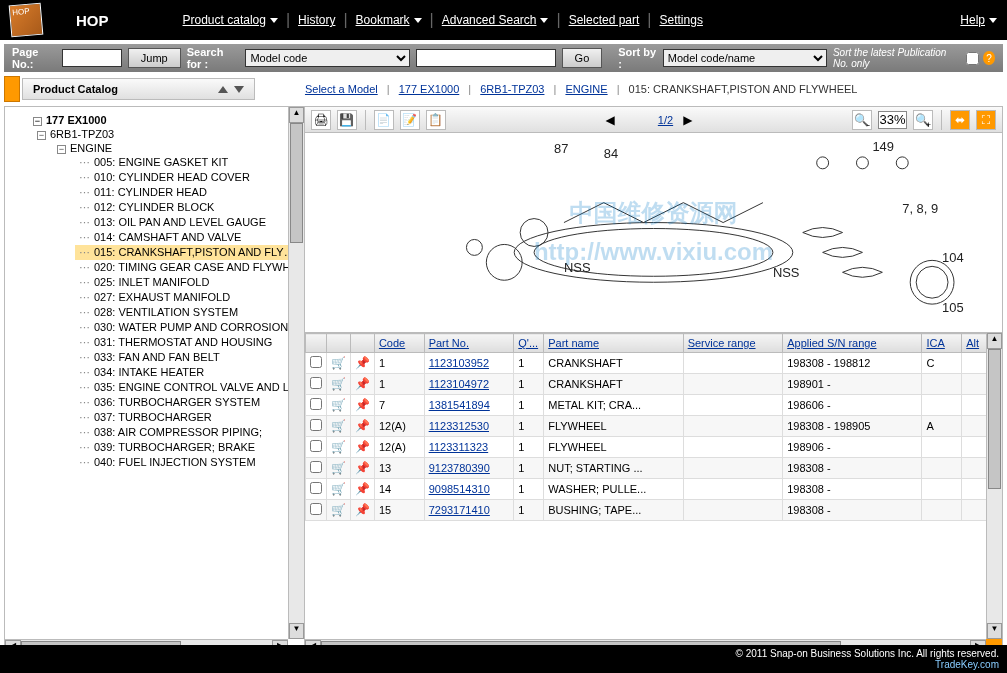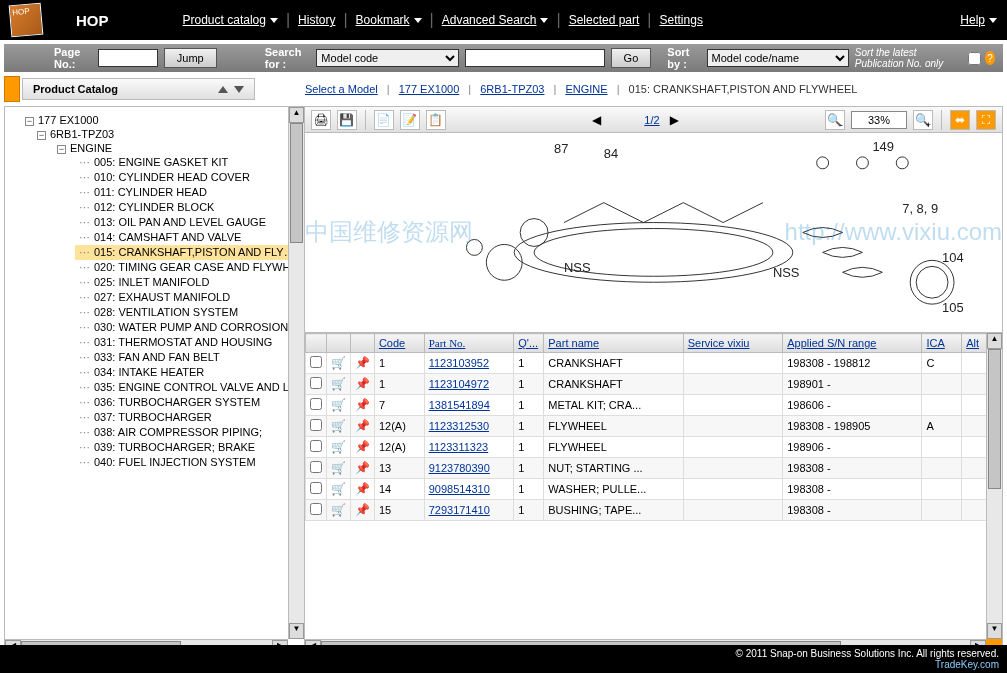--- a/index.html
+++ b/index.html
@@ -12,21 +12,21 @@
 .app-title { font-size: 15px; font-weight: bold; margin-right: 60px; }
 .nav-menu { display: flex; gap: 6px; flex: 1; }
 .nav-item { display: flex; align-items: center; gap: 4px; cursor: pointer; font-size: 12px; }
 .nav-item a { color: #fff; text-decoration: underline; }
 .nav-sep { color: #666; margin: 0 2px; }
 .dropdown-arrow { width: 0; height: 0; border-left: 4px solid transparent; border-right: 4px solid transparent; border-top: 5px solid #fff; }
 .help { margin-left: auto; }
 
 
 .searchbar { background: linear-gradient(#9a9a9a, #7a7a7a); height: 28px; display: flex; align-items: center; padding: 0 8px; font-size: 11px; gap: 6px; margin: 4px; }
-.searchbar label { color: #fff; font-weight: bold; margin-left: 42px; }
+.searchbar label { color: #fff; font-weight: bold; }
 .searchbar input[type=text] { width: 60px; height: 18px; border: 1px solid #333; padding: 0 3px; font-size: 11px; }
 .searchbar select { height: 18px; border: 1px solid #333; font-size: 11px; }
 .searchbar .sel-wide { width: 190px; }
 .searchbar button { height: 20px; padding: 0 12px; font-size: 11px; border: 1px solid #555; background: linear-gradient(#f0f0f0,#ccc); cursor: pointer; }
 .show-latest { color: #fff; font-style: italic; font-size: 10px; margin-left: auto; display: flex; align-items: center; gap: 4px; }
 .show-latest .qicon { background: #ff9900; color: #fff; width: 14px; height: 14px; border-radius: 50%; display: inline-flex; align-items: center; justify-content: center; font-size: 10px; font-style: normal; }
 
 
 .catrow { display: flex; align-items: center; height: 26px; font-size: 11px; margin: 4px; }
 .cat-tab { background: linear-gradient(#fafafa,#e0e0e0); border: 1px solid #bbb; padding: 4px 10px; font-weight: bold; display: flex; align-items: center; gap: 100px; }
@@ -38,21 +38,21 @@
 .breadcrumb a { color: #003399; text-decoration: underline; }
 .breadcrumb span.sep { color: #888; margin: 0 6px; }
 .breadcrumb span.current { color: #333; }
 
 
 .main { display: flex; margin: 0 4px 4px 4px; height: 550px; border: 1px solid #bbb; }
 .tree-pane { width: 300px; border-right: 1px solid #bbb; display: flex; flex-direction: column; position: relative; }
 .tree-body { flex: 1; overflow: hidden; font-size: 11px; padding: 6px 2px; position: relative; }
 .tree-body ul { list-style: none; }
 .tree-body li { padding: 1px 0 1px 4px; white-space: nowrap; overflow: hidden; text-overflow: ellipsis; }
-.lvl0 { margin-left: 14px; font-weight: normal; }
+.lvl0 { margin-left: 22px; font-weight: bold; }
 .lvl1 { margin-left: 26px; }
 .lvl2 { margin-left: 46px; }
 .lvl3 { margin-left: 68px; }
 .minus { display: inline-block; width: 9px; height: 9px; border: 1px solid #888; text-align: center; line-height: 7px; font-size: 9px; margin-right: 4px; color: #444; }
 .dotline { color: #888; margin-right: 4px; }
 .tree-body li.selected { background: #ffe39a; }
 .scroll-v { position: absolute; right: 0; top: 0; bottom: 16px; width: 16px; background: #e8e8e8; border-left: 1px solid #bbb; }
 .scroll-v .thumb { position: absolute; left: 1px; right: 1px; background: #c5c5c5; border: 1px solid #888; }
 .scroll-v .btn { position: absolute; left: 0; right: 0; height: 16px; background: #ddd; border: 1px solid #999; font-size: 8px; text-align: center; }
 .scroll-h { position: absolute; left: 0; right: 16px; bottom: 0; height: 16px; background: #e8e8e8; border-top: 1px solid #bbb; }
@@ -69,21 +69,21 @@
 .pager a { color: #003399; text-decoration: underline; margin-left: 33px; }
 .arrow-l, .arrow-r { font-size: 12px; cursor: pointer; }
 .mag { position: relative; }
 .mag-minus::after { content: "-"; position: absolute; font-size: 9px; right: 1px; bottom: -1px; }
 .mag-plus::after { content: "+"; position: absolute; font-size: 9px; right: 1px; bottom: -1px; }
 .orange-icon { background: #ff9900 !important; color: #fff; }
 
 
 .diagram { height: 200px; background: #fff; border-bottom: 1px solid #bbb; position: relative; overflow: hidden; }
 .diagram svg { width: 100%; height: 100%; }
-.watermark { position: absolute; inset: 0; display: flex; flex-direction: row; align-items: center; justify-content: space-between; pointer-events: none; color: rgba(0,120,200,0.25); font-weight: normal; }
+.watermark { position: absolute; inset: 0; display: flex; flex-direction: column; align-items: center; justify-content: center; pointer-events: none; color: rgba(0,120,200,0.25); font-weight: bold; }
 .watermark div { font-size: 24px; line-height: 1.6; }
 
 
 .table-wrap { flex: 1; position: relative; overflow: hidden; }
 .parts-table { width: 100%; border-collapse: collapse; font-size: 11px; }
 .parts-table th { background: linear-gradient(#f5f5f5,#ddd); border: 1px solid #bbb; padding: 3px 4px; font-weight: normal; color: #003399; text-decoration: underline; cursor: pointer; text-align: left; white-space: nowrap; }
 .parts-table th.noul { text-decoration: none; color: #333; }
 .parts-table td { border: 1px solid #ddd; padding: 3px 4px; white-space: nowrap; }
 .parts-table tr:nth-child(even) td { background: #f7f7f7; }
 .parts-table a { color: #003399; text-decoration: underline; }
@@ -226,21 +226,21 @@
       <span class="tool-sep"></span>
       <span class="tool-icon">📄</span>
       <span class="tool-icon">📝</span>
       <span class="tool-icon">📋</span>
       <div class="pager">
         <span class="arrow-l">◀</span>
         <a>1/2</a>
         <span class="arrow-r">▶</span>
       </div>
       <span class="tool-icon mag mag-minus">🔍</span>
-      <input type="text" style="width: 56px; height: 18px; font-size: 11px; text-align: center; border: 1px solid rgb(136, 136, 136);" value="33%">
+      <input type="text" style="width: 29px; height: 18px; font-size: 13px; text-align: center; border: 1px solid rgb(136, 136, 136);" value="33%">
       <span class="tool-icon mag mag-plus">🔍</span>
       <span class="tool-sep"></span>
       <span class="tool-icon orange-icon">⬌</span>
       <span class="tool-icon orange-icon">⛶</span>
     </div>
 
     <div class="diagram">
       <svg viewBox="0 0 700 200">
         <g stroke="#333" stroke-width="1" fill="none">
           <ellipse cx="350" cy="120" rx="140" ry="30"></ellipse>
@@ -276,24 +276,24 @@
     </div>
 
     <div class="table-wrap">
       <table class="parts-table">
         <thead>
             <tr id="parts-head">
               <th class="noul" style="width: 20px;"></th>
               <th class="noul" style="width: 22px;"></th>
               <th class="noul" style="width: 22px;"></th>
               <th class="" style="width: 50px;">Code</th>
-              <th class="" style="width: 90px; font-family: Liberation Serif, serif;">Part No.</th>
+              <th class="" style="width: 90px;">Part No.</th>
               <th class="" style="width: 30px;">Q'...</th>
               <th class="" style="width: 140px;">Part name</th>
-              <th class="" style="width: 100px;">Service vixiu</th>
+              <th class="" style="width: 100px;">Service range</th>
               <th class="" style="width: 140px;">Applied S/N range</th>
               <th class="" style="width: 40px;">ICA</th>
               <th class="" style="width: 40px;">Alt</th>
             </tr>
           </thead>
         <tbody id="parts-body">
             <tr>
               <td><input type="checkbox" class="chk" style=""></td>
               <td><span class="cart">🛒</span></td>
               <td><span class="pin">📌</span></td>

